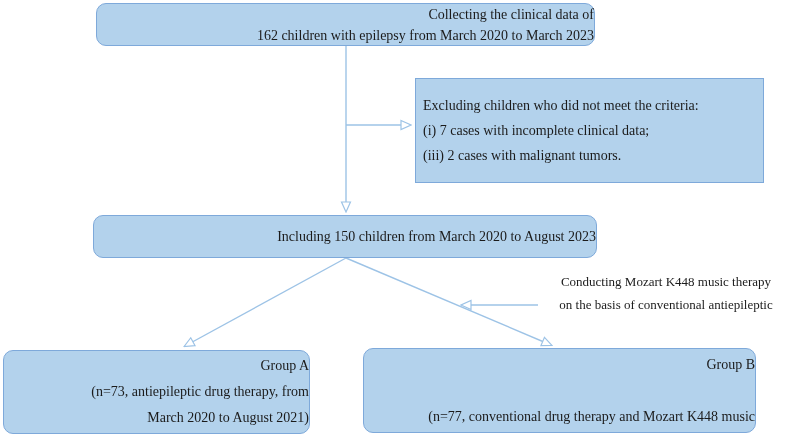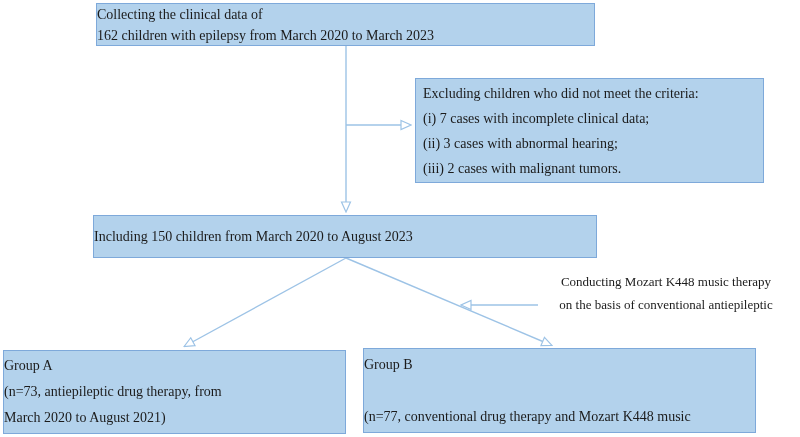--- a/index.html
+++ b/index.html
@@ -37,26 +37,26 @@
     box-sizing: border-box;
     display: flex;
     flex-direction: column;
     justify-content: center;
     font-size: 14px;
   }
   .box .tline {
     white-space: nowrap;
     line-height: 21px;
   }
-  .centered { align-items: flex-start; text-align: center; }
+  .centered { align-items: flex-end; text-align: center; border-radius: 10px; }
   .box-collecting  { left: 96px;  top: 3px;   width: 499px; height: 43px; }
   .box-exclusion   { left: 415px; top: 78px;  width: 349px; height: 105px; padding-left: 7px; }
   .box-exclusion .tline { line-height: 25px; }
   .box-including   { left: 93px;  top: 215px; width: 504px; height: 43px; }
-  .box-group-a     { left: 3px;   top: 350px; width: 343px; height: 84px; }
+  .box-group-a     { left: 3px;   top: 350px; width: 307px; height: 84px; }
   .box-group-a .tline { line-height: 26px; }
   .box-group-b     { left: 363px; top: 348px; width: 393px; height: 85px; gap: 26px; }
   .box-group-b .tline { line-height: 26px; }
   .note {
     position: absolute;
     left: 532px; top: 270px; width: 268px;
     text-align: center;
     font-size: 13px;
   }
   .note .tline {
@@ -83,21 +83,20 @@
   </svg>
 
   <div class="box box-collecting centered">
     <div class="tline">Collecting the clinical data of</div>
     <div class="tline">162 children with epilepsy from March 2020 to March 2023</div>
   </div>
 
   <div class="box box-exclusion">
     <div class="tline">Excluding children who did not meet the criteria:</div>
     <div class="tline">(i) 7 cases with incomplete clinical data;</div>
-    <div class="tline">(ii) 3 cases with abnormal hearing;</div>
     <div class="tline">(iii) 2 cases with malignant tumors.</div>
   </div>
 
   <div class="box box-including centered">
     <div class="tline">Including 150 children from March 2020 to August 2023</div>
   </div>
 
   <div class="note">
     <div class="tline">Conducting Mozart K448 music therapy</div>
     <div class="tline">on the basis of conventional antiepileptic</div>

